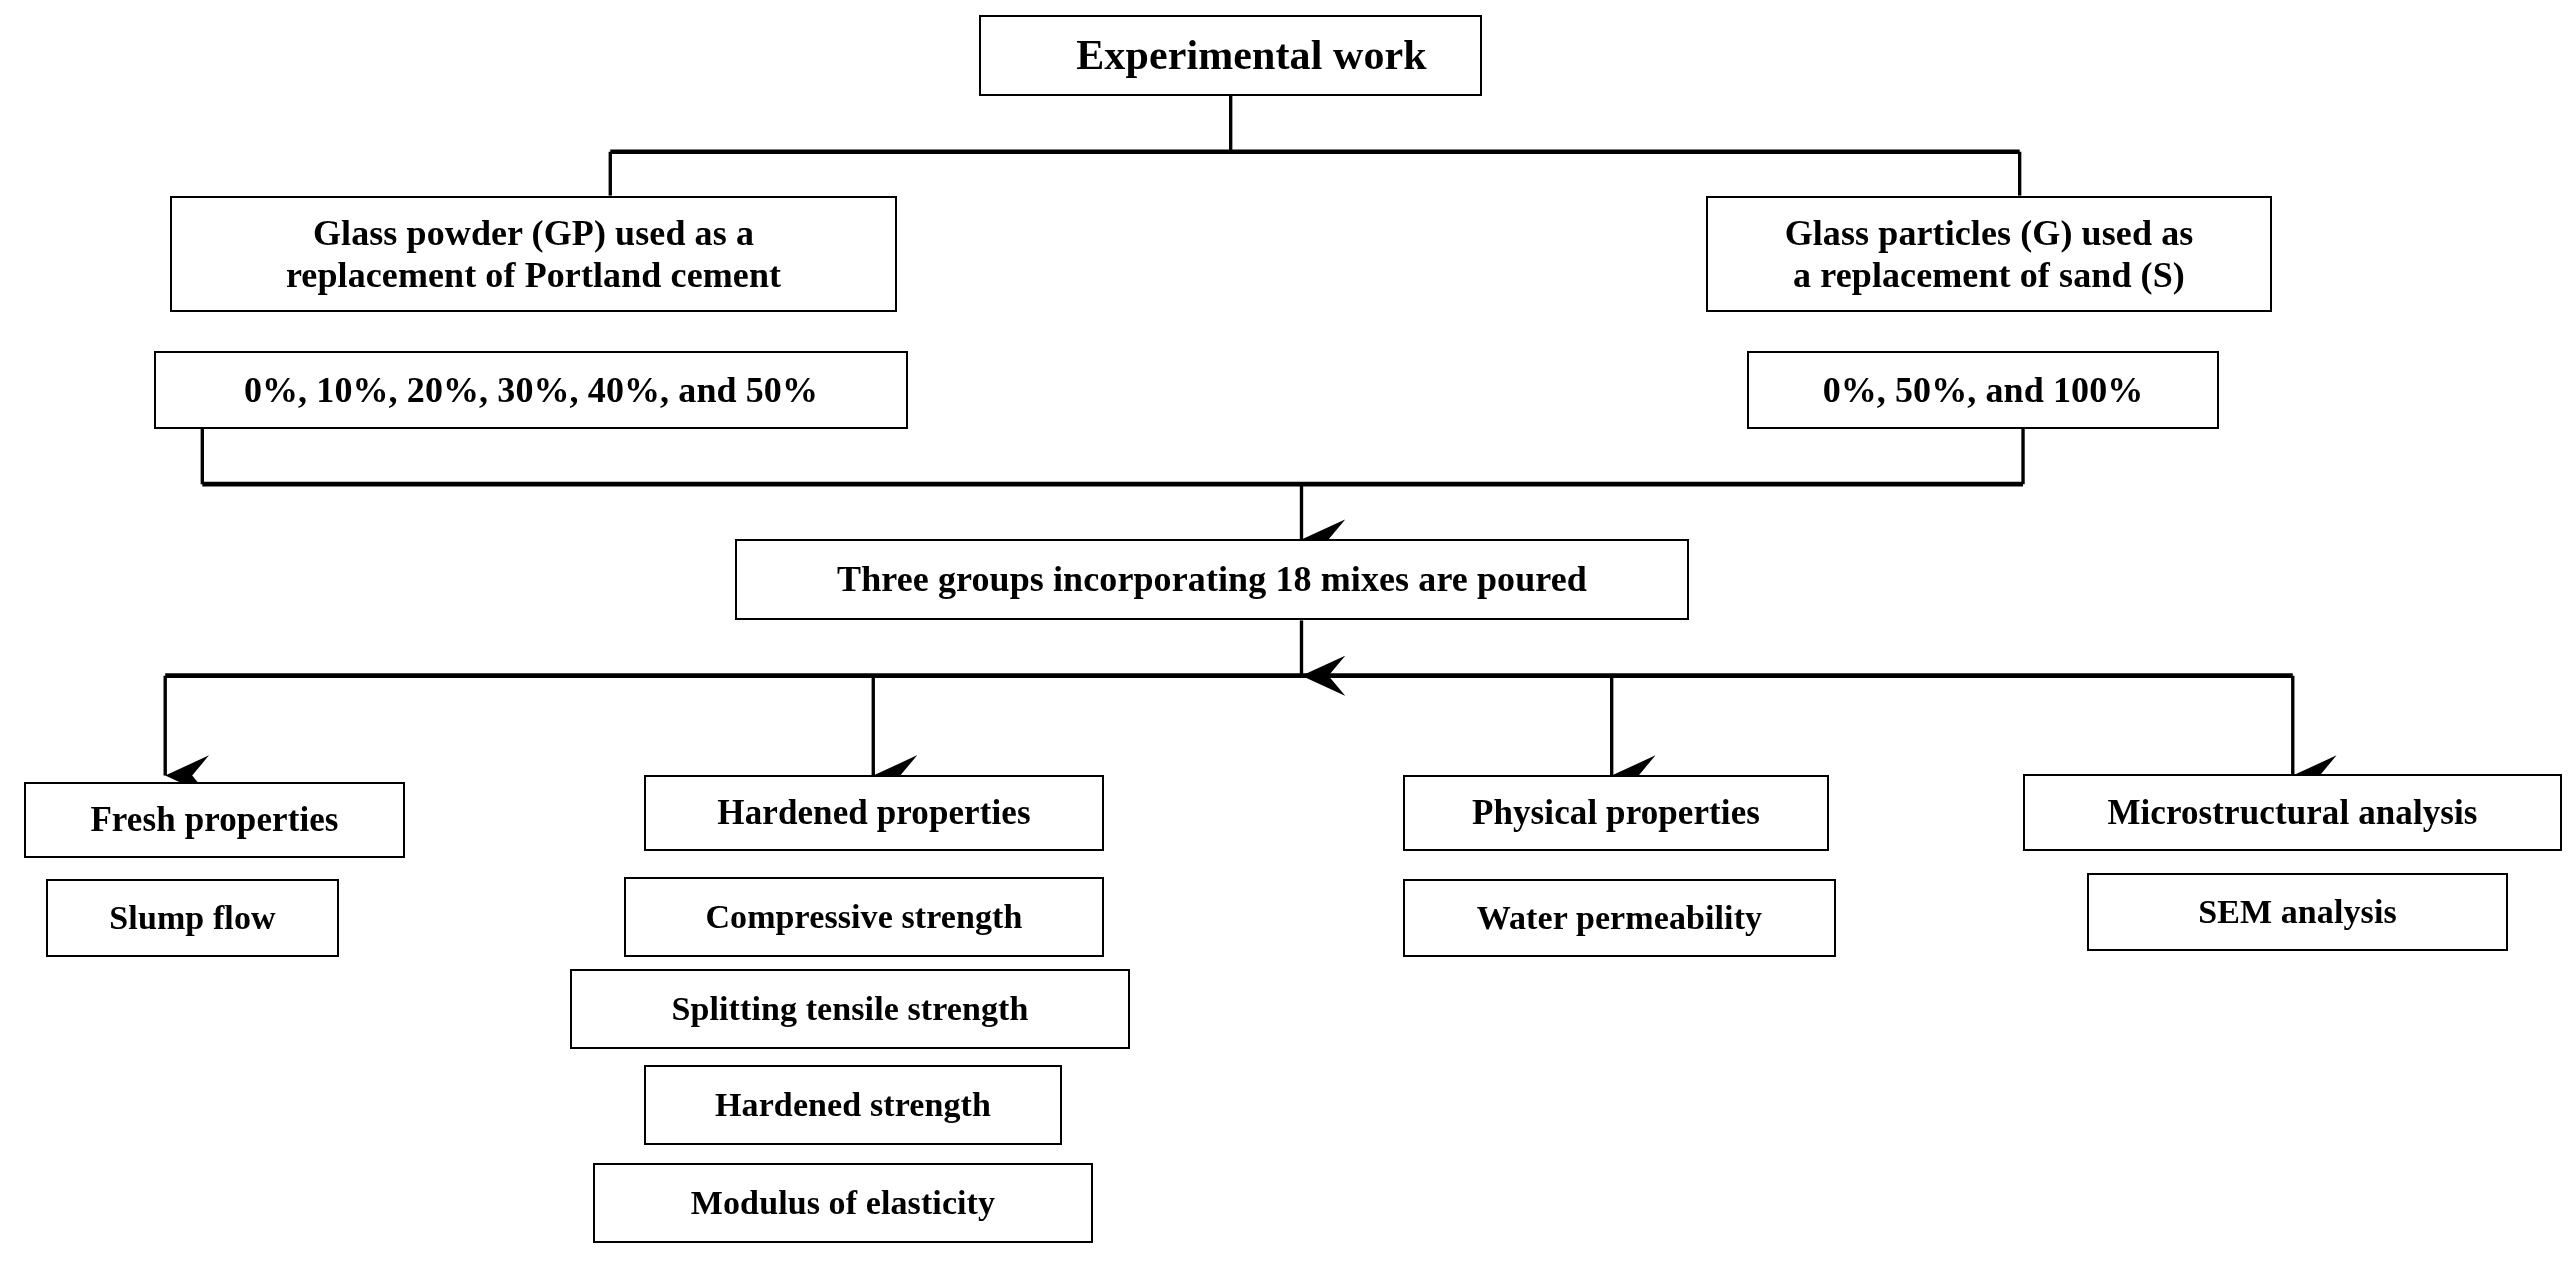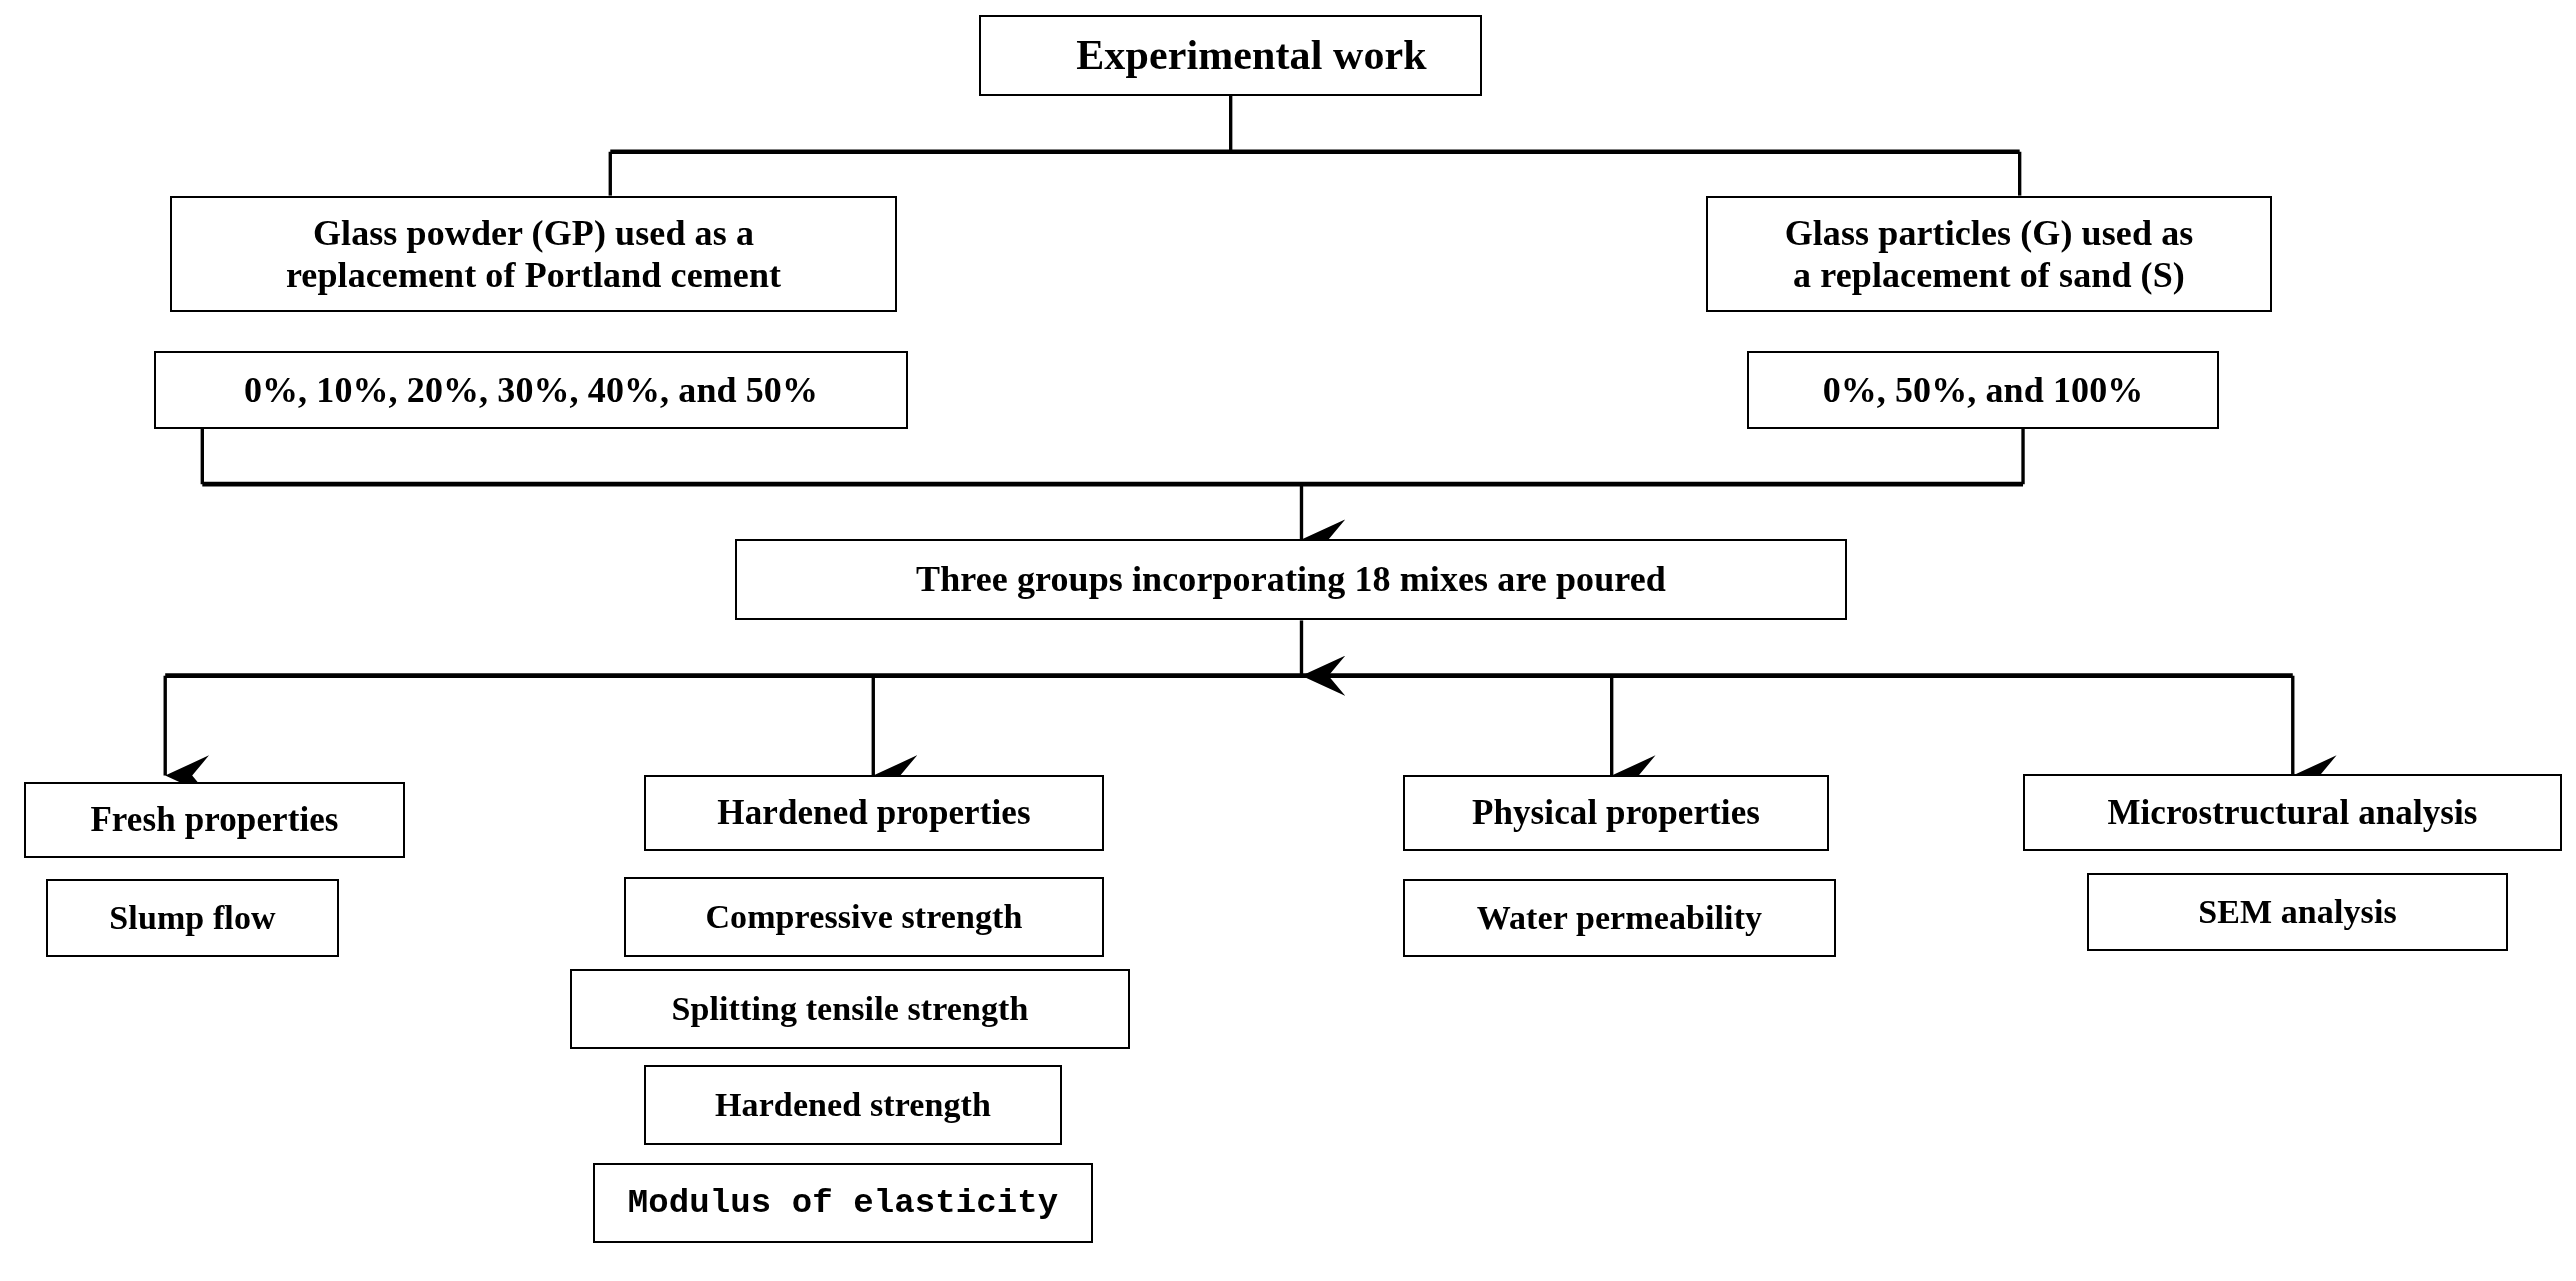--- a/index.html
+++ b/index.html
@@ -101,21 +101,21 @@
 
   <div class="node t-branch" style="left:1706px; top:196px; width:566px; height:116px;">
     <span class="txt">Glass particles (G) used as
 a replacement of sand (S)</span>
   </div>
 
   <div class="node t-pct" style="left:1747px; top:351px; width:472px; height:78px;">
     <span class="txt">0%, 50%, and 100%</span>
   </div>
 
-  <div class="node t-group" style="left:735px; top:539px; width:1112px; height:81px;">
+  <div class="node t-group" style="left:735px; top:539px; width:954px; height:81px;">
     <span class="txt">Three groups incorporating 18 mixes are poured</span>
   </div>
 
   <div class="node t-head" style="left:24px; top:782px; width:381px; height:76px;">
     <span class="txt">Fresh properties</span>
   </div>
   <div class="node t-leaf" style="left:46px; top:879px; width:293px; height:78px;">
     <span class="txt">Slump flow</span>
   </div>
 
@@ -124,21 +124,21 @@
   </div>
   <div class="node t-leaf" style="left:624px; top:877px; width:480px; height:80px;">
     <span class="txt">Compressive strength</span>
   </div>
   <div class="node t-leaf" style="left:570px; top:969px; width:560px; height:80px;">
     <span class="txt">Splitting tensile strength</span>
   </div>
   <div class="node t-leaf" style="left:644px; top:1065px; width:418px; height:80px;">
     <span class="txt">Hardened strength</span>
   </div>
-  <div class="node t-leaf" style="left:593px; top:1163px; width:500px; height:80px;font-family:Liberation Mono, monospace;">
+  <div class="node t-leaf" style="left:593px; top:1163px; width:500px; height:80px;">
     <span class="txt">Modulus of elasticity</span>
   </div>
 
   <div class="node t-head" style="left:1403px; top:775px; width:426px; height:76px;">
     <span class="txt">Physical properties</span>
   </div>
   <div class="node t-leaf" style="left:1403px; top:879px; width:433px; height:78px;">
     <span class="txt">Water permeability</span>
   </div>
 

